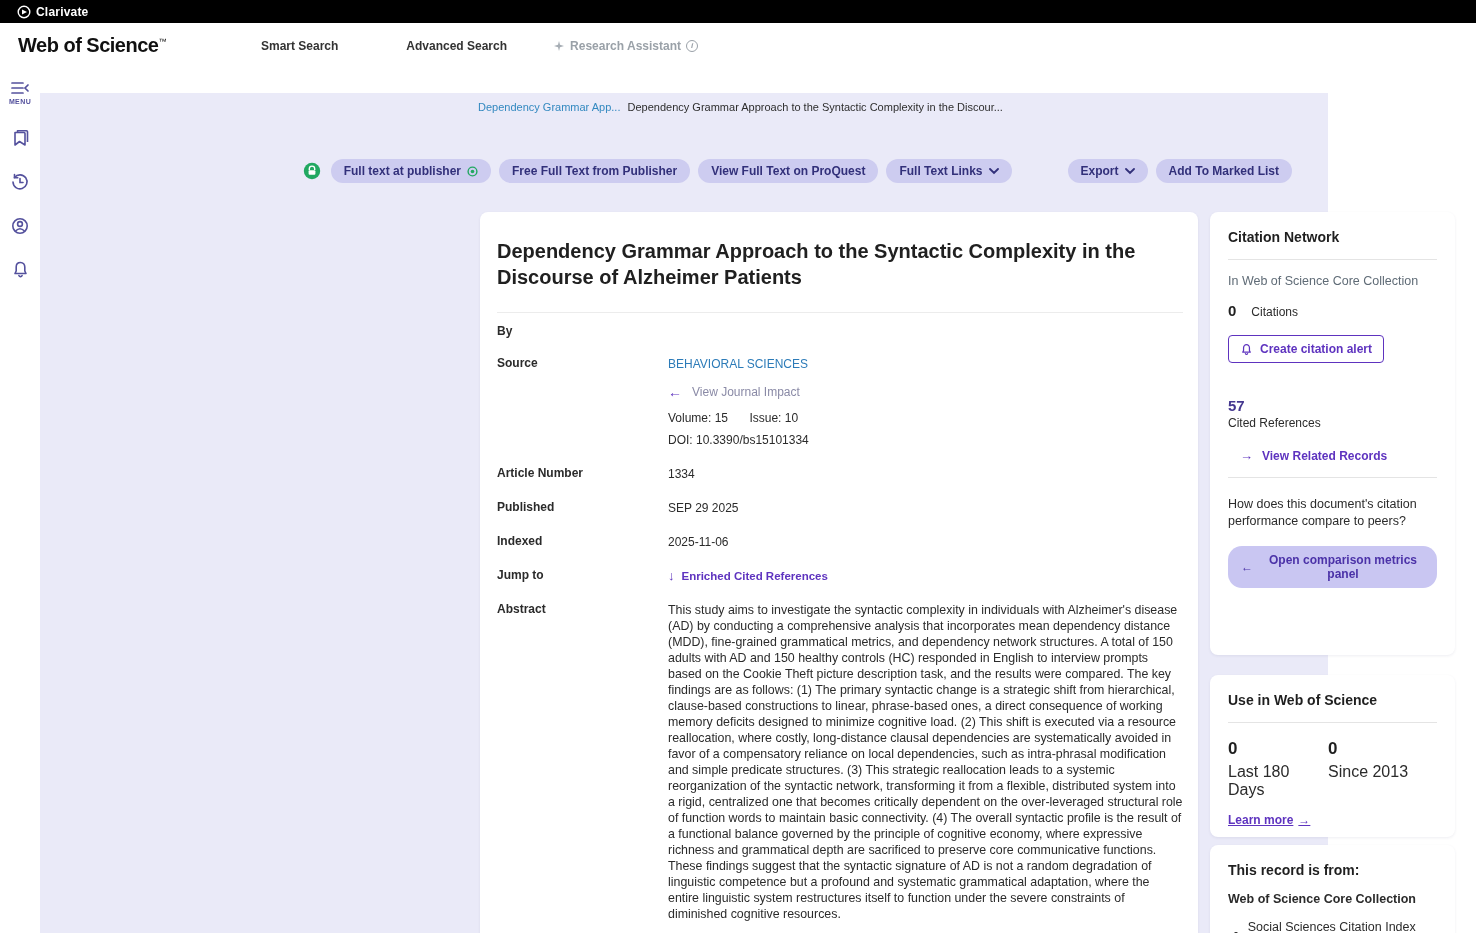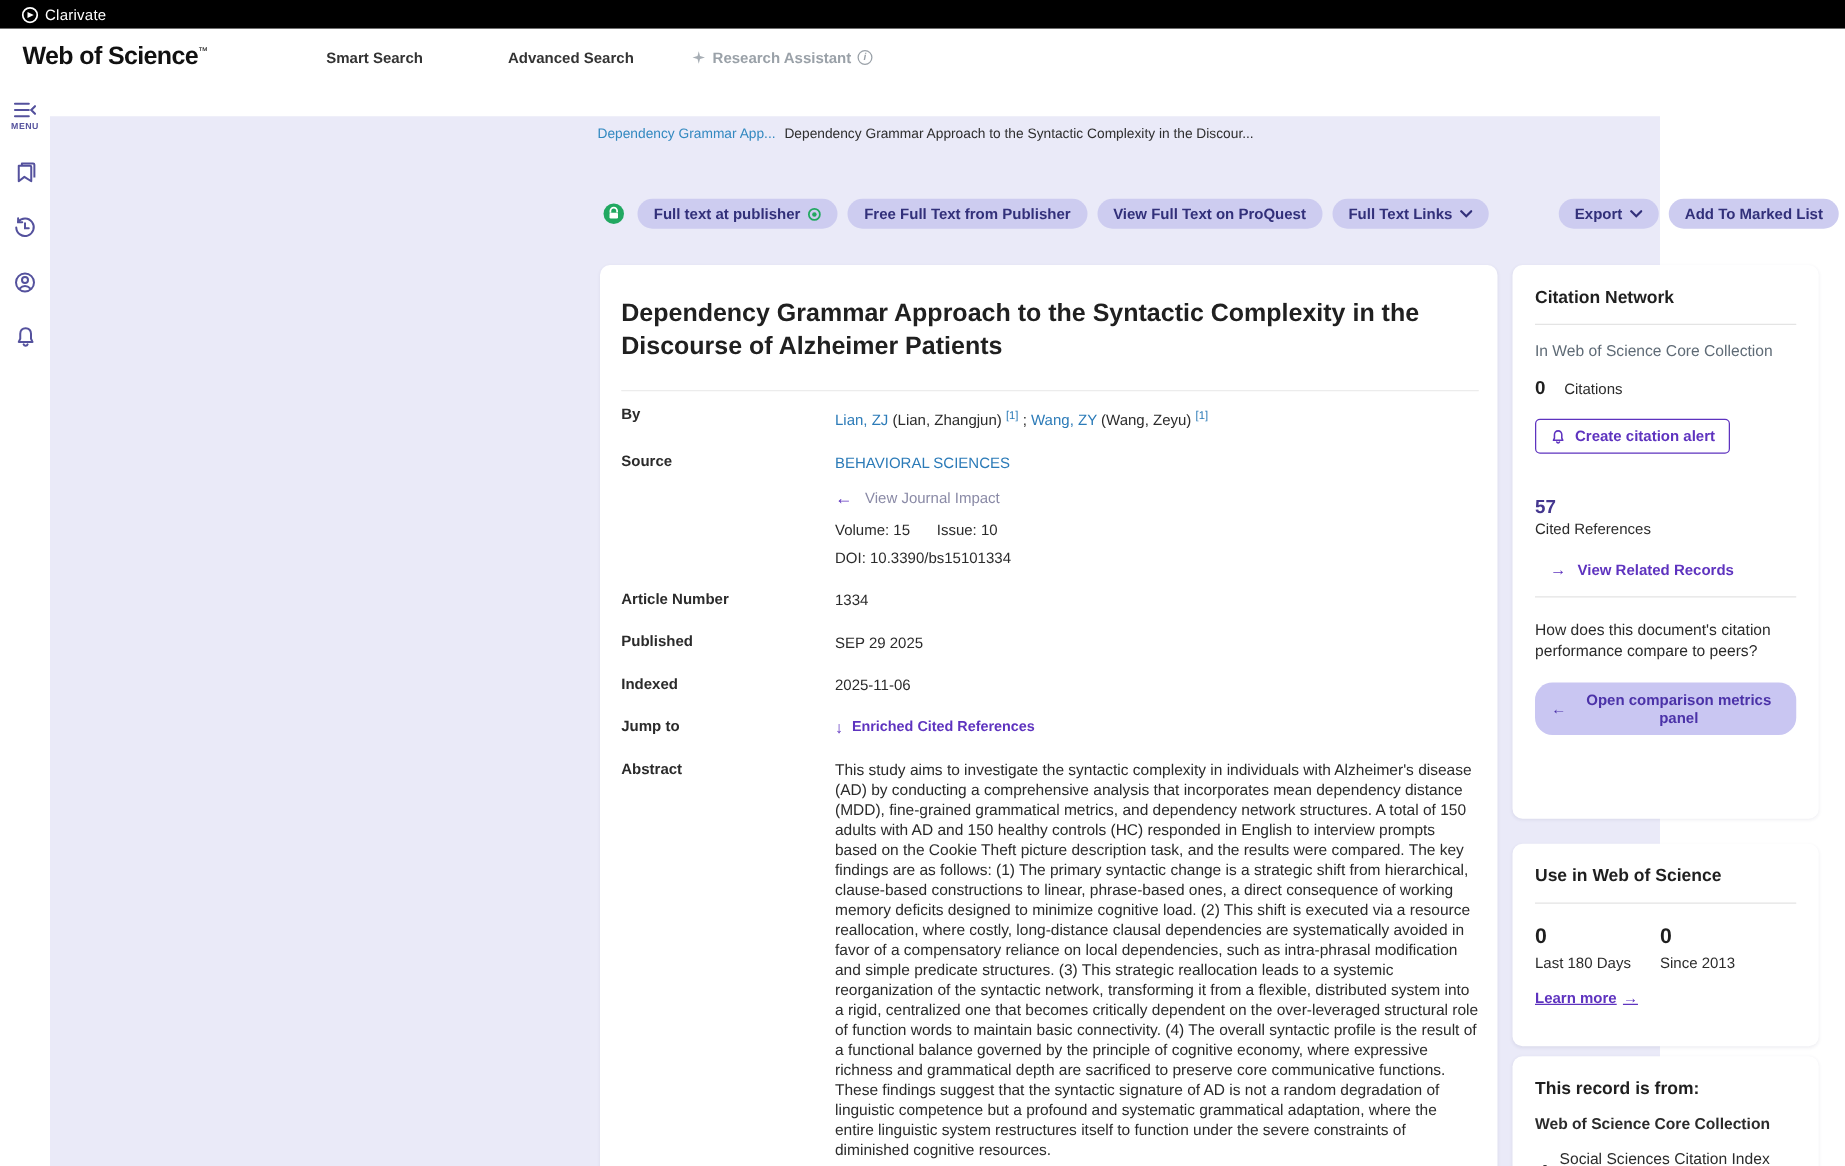--- a/index.html
+++ b/index.html
@@ -2,21 +2,21 @@
 <html><head>
 <meta charset="utf-8">
 <style>
   * { margin:0; padding:0; box-sizing:border-box; }
   html,body { width:1476px; height:933px; overflow:hidden; }
   body { font-family:"Liberation Sans", sans-serif; background:#fff; color:#2e2e2e; position:relative; }
 
   
   .topbar { position:absolute; left:0; top:0; width:1476px; height:23px; background:#000; display:flex; align-items:center; padding-left:17px; }
   .clarivate { display:flex; align-items:center; gap:5px; }
-  .clarivate .brand { color:#fff; font-weight:normal; font-size:12px; letter-spacing:.2px; }
+  .clarivate .brand { color:#fff; font-weight:bold; font-size:12px; letter-spacing:.2px; }
 
   
   .appheader { position:absolute; left:0; top:23px; width:1476px; height:45px; background:#fff; display:flex; align-items:center; }
   .wos-logo { margin-left:18px; font-size:20px; font-weight:bold; letter-spacing:-.5px; color:#111; cursor:pointer; }
   .wos-logo sup { font-size:8px; font-weight:normal; }
   .nav-item { font-size:12px; font-weight:bold; color:#333; margin-left:0; cursor:pointer; }
   .nav-smart { margin-left:95px; }
   .nav-adv { margin-left:68px; }
   .nav-ra { margin-left:46px; color:#9aa1a8; display:flex; align-items:center; gap:5px; font-weight:bold; }
   .info-dot { display:inline-block; width:12px; height:12px; border:1px solid #9aa1a8; border-radius:50%; font-size:8px; line-height:10px; text-align:center; font-style:italic; font-weight:bold; }
@@ -29,21 +29,21 @@
   .rail-icon { margin-top:24px; cursor:pointer; }
 
   
   .main { position:absolute; left:40px; top:68px; width:1288px; height:865px; background:#eaeaf8;margin-top:25px; }
 
   .breadcrumb { position:absolute; left:438px; top:8px; font-size:11px; white-space:nowrap; }
   .breadcrumb .bc-link { color:#3389c0; cursor:pointer; }
   .breadcrumb .bc-cur { color:#2e2e2e; margin-left:4px; }
 
   
-  .toolbar { position:absolute; left:442px; top:66px; right:36px; height:24px; display:flex; align-items:center; }
+  .toolbar { position:absolute; left:456px; top:66px; right:36px; height:24px; display:flex; align-items:center;justify-content:flex-end; }
   .pill { background:#cdccf0; color:#32307a; font-size:12px; font-weight:bold; border:none; border-radius:12px; padding:5px 13px; margin-left:8px; cursor:pointer; display:flex; align-items:center; gap:6px; white-space:nowrap; }
   .pill:first-of-type { margin-left:10px; }
   .grp2 { margin-left:46px; display:flex; }
 
   
   .card { background:#fff; border-radius:8px; box-shadow:0 1px 3px rgba(40,40,90,.08); }
   .article-card { position:absolute; left:440px; top:119px; width:718px; height:900px; padding:26px 15px 20px 17px; }
   .article-title { font-size:20px; line-height:26px; font-weight:bold; color:#202020; max-width:650px; }
   .title-divider { border:none; border-top:1px solid #ececec; margin:22px 0 2px 0; }
   .frow { display:grid; grid-template-columns:171px 1fr; padding:9px 0; }
@@ -78,21 +78,21 @@
   .refs-num { margin-top:34px; font-size:15px; font-weight:bold; color:#44378f; }
   .refs-label { font-size:12px; color:#2b2b2b; margin-top:2px; }
   .related-line { margin-top:18px; margin-left:12px; display:flex; align-items:center; gap:9px; font-size:12px; cursor:pointer; }
   .related-line .r-arrow { color:#5e33bf; font-size:13px; }
   .compare-text { margin-top:18px; font-size:12.5px; line-height:17px; color:#2b2b2b; }
   .open-panel-btn { margin-top:16px; display:inline-flex; align-items:center; gap:9px; background:#c9c6f2; border:none; border-radius:14px; color:#4b32a8; font-size:12px; font-weight:bold; padding:7px 13px; cursor:pointer; font-family:inherit; }
   .incites-text { margin-top:16px; font-size:12px; color:#2b2b2b; }
   .use-stats { display:flex; margin-top:16px; }
   .use-stat { width:100px; }
   .use-val { font-size:17px; font-weight:bold; color:#1f1f1f; }
-  .use-label { font-size:12px; color:#2b2b2b; margin-top:4px; }
+  .use-label { font-size:16px; color:#2b2b2b; margin-top:4px; }
   .learn-more { margin-top:14px; display:inline-flex; align-items:center; gap:5px; font-size:12px; font-weight:bold; color:#5e33bf; text-decoration:underline; cursor:pointer; }
   .rec-coll { margin-top:14px; font-size:12.5px; font-weight:bold; color:#2b2b2b; }
   .rec-item { margin-top:14px; display:flex; align-items:center; font-size:12.5px; color:#2b2b2b; }
   .rec-item .bullet { width:4px; height:4px; background:#2b2b2b; border-radius:50%; margin:0 10px 0 6px; }
   svg { display:block; }
 </style>
 </head>
 <body>
 
 <div class="topbar">
@@ -217,29 +217,20 @@
     </div>
 
   </div>
 
   <div class="card article-card">
     <h1 class="article-title">Dependency Grammar Approach to the Syntactic Complexity in the Discourse of Alzheimer Patients</h1>
     <hr class="title-divider">
 
     <div class="frow">
       <div class="flabel">By</div>
-      <div class="fval">
-        <a class="blue">Lian, ZJ</a>
-        <span>(Lian, Zhangjun)</span>
-        <sup class="refnum">[1]</sup>
-        <span>;</span>
-        <a class="blue">Wang, ZY</a>
-        <span>(Wang, Zeyu)</span>
-        <sup class="refnum">[1]</sup>
-      </div>
     </div>
 
     <div class="frow">
       <div class="flabel">Source</div>
       <div class="fval">
         <a class="blue">BEHAVIORAL SCIENCES</a>
         <div class="ji-line">
           <span class="ji-arrow">←</span>
           <span class="ji-text">View Journal Impact</span>
         </div>

